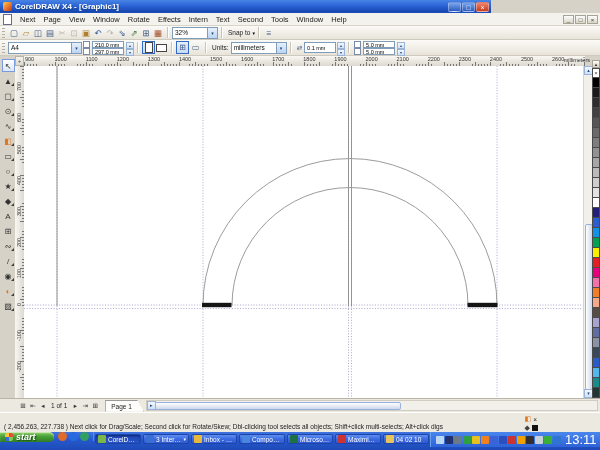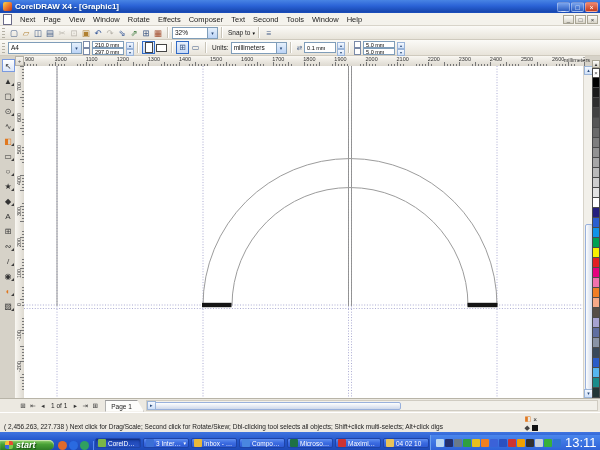--- a/index.html
+++ b/index.html
@@ -1,19 +1,19 @@
 <!DOCTYPE html>
 <html><head>
 <meta charset="utf-8">
 <style>
   html,body{margin:0;padding:0;background:#000;}
   #app{position:relative;width:600px;height:450px;overflow:hidden;
        font-family:"Liberation Sans",sans-serif;background:#d6d2c8;cursor:default;}
   
-  .titlebar{position:absolute;left:0;top:0;width:600px;height:13px;
+  .titlebar{position:absolute;left:0;top:0;width:491px;height:13px;
     background:linear-gradient(180deg,#4884e4 0%,#2b63d6 45%,#1747b0 90%,#1c50c0 100%);
     display:flex;align-items:center;padding:0 2px;box-sizing:border-box;}
   .app-icon{width:9px;height:9px;border-radius:2px;margin:0 3px 0 1px;
     background:linear-gradient(135deg,#f8d44a,#e86a2a 60%,#b83a1a);flex:none;}
   .title-text{color:#fff;font-size:8px;font-weight:bold;text-shadow:1px 1px 1px #1336;
     white-space:nowrap;overflow:hidden;flex:1;}
   .winbtn{width:13px;height:10px;border-radius:2px;margin-left:1px;flex:none;text-align:center;
     line-height:9px;font-size:7px;color:#fff;border:1px solid #ffffff55;box-sizing:border-box;
     background:linear-gradient(#7ba5ee,#2b5cc0);}
   .winbtn.close{background:linear-gradient(#ee8570,#c43c1d);}
@@ -120,21 +120,21 @@
   
   .statusbar{position:absolute;left:0;top:412px;width:600px;height:20px;background:#ece9e1;
     border-top:1px solid #fff;box-sizing:border-box;font-size:6.5px;color:#1a1a1a;}
   .status-text{position:absolute;left:4px;top:10px;white-space:nowrap;}
   .indicators{position:absolute;right:62px;top:2px;display:flex;flex-direction:column;gap:1px;}
   .ind-row{display:flex;align-items:center;gap:2px;height:8px;font-size:6.5px;}
   .ind-ic{font-size:7px;}
   .swatch-black{width:6px;height:6px;background:#111;display:inline-block;}
   
   .taskbar{position:absolute;left:0;top:432px;width:600px;height:18px;
-    background:linear-gradient(#3f74e0,#2558cc 45%,#1e4ab8);display:flex;align-items:flex-end;overflow:hidden;}
+    background:linear-gradient(#3f74e0,#2558cc 45%,#1e4ab8);display:flex;align-items:flex-start;overflow:hidden;}
   .startbtn{width:54px;flex:none;background:linear-gradient(#8ed06a,#48a036 45%,#2f7d26);
     border-radius:0 8px 8px 0;color:#fff;font-style:italic;font-weight:bold;font-size:9px;
     display:flex;align-items:center;gap:3px;padding-left:5px;box-sizing:border-box;
     text-shadow:1px 1px 1px #1a4a10;box-shadow:inset 0 1px 1px #cfe9b8;}
   .flag{width:8px;height:8px;border-radius:2px;flex:none;
     background:conic-gradient(#e84a33 0 25%,#7ec84a 25% 50%,#3a6ae0 50% 75%,#f8c23a 75%);}
   .ql{display:flex;align-items:center;gap:2px;padding:0 4px;flex:none;border-right:1px solid #5a8af0;}
   .ql-ic{width:9px;height:9px;border-radius:50%;flex:none;}
   .task-btn{width:46px;flex:none;margin:2px 1px;border-radius:2px;border:1px solid #1e44a8;
     background:linear-gradient(#5f8ff0,#3a6ae0 50%,#2f5cd4);color:#fff;font-size:6.5px;
@@ -164,21 +164,21 @@
   <div class="menubar">
     <span class="doc-icon"></span>
     <div style="display:flex">
 
     <span class="menu-item">Next</span>
         <span class="menu-item">Page</span>
         <span class="menu-item">View</span>
         <span class="menu-item">Window</span>
         <span class="menu-item">Rotate</span>
         <span class="menu-item">Effects</span>
-        <span class="menu-item">Composer</span>
+        <span class="menu-item">Intern</span>
         <span class="menu-item">Text</span>
         <span class="menu-item">Second</span>
         <span class="menu-item">Tools</span>
         <span class="menu-item">Window</span>
         <span class="menu-item">Help</span>
       </div>
     <div class="docbtns">
       <span class="docbtn">_</span>
       <span class="docbtn">□</span>
       <span class="docbtn">×</span>

